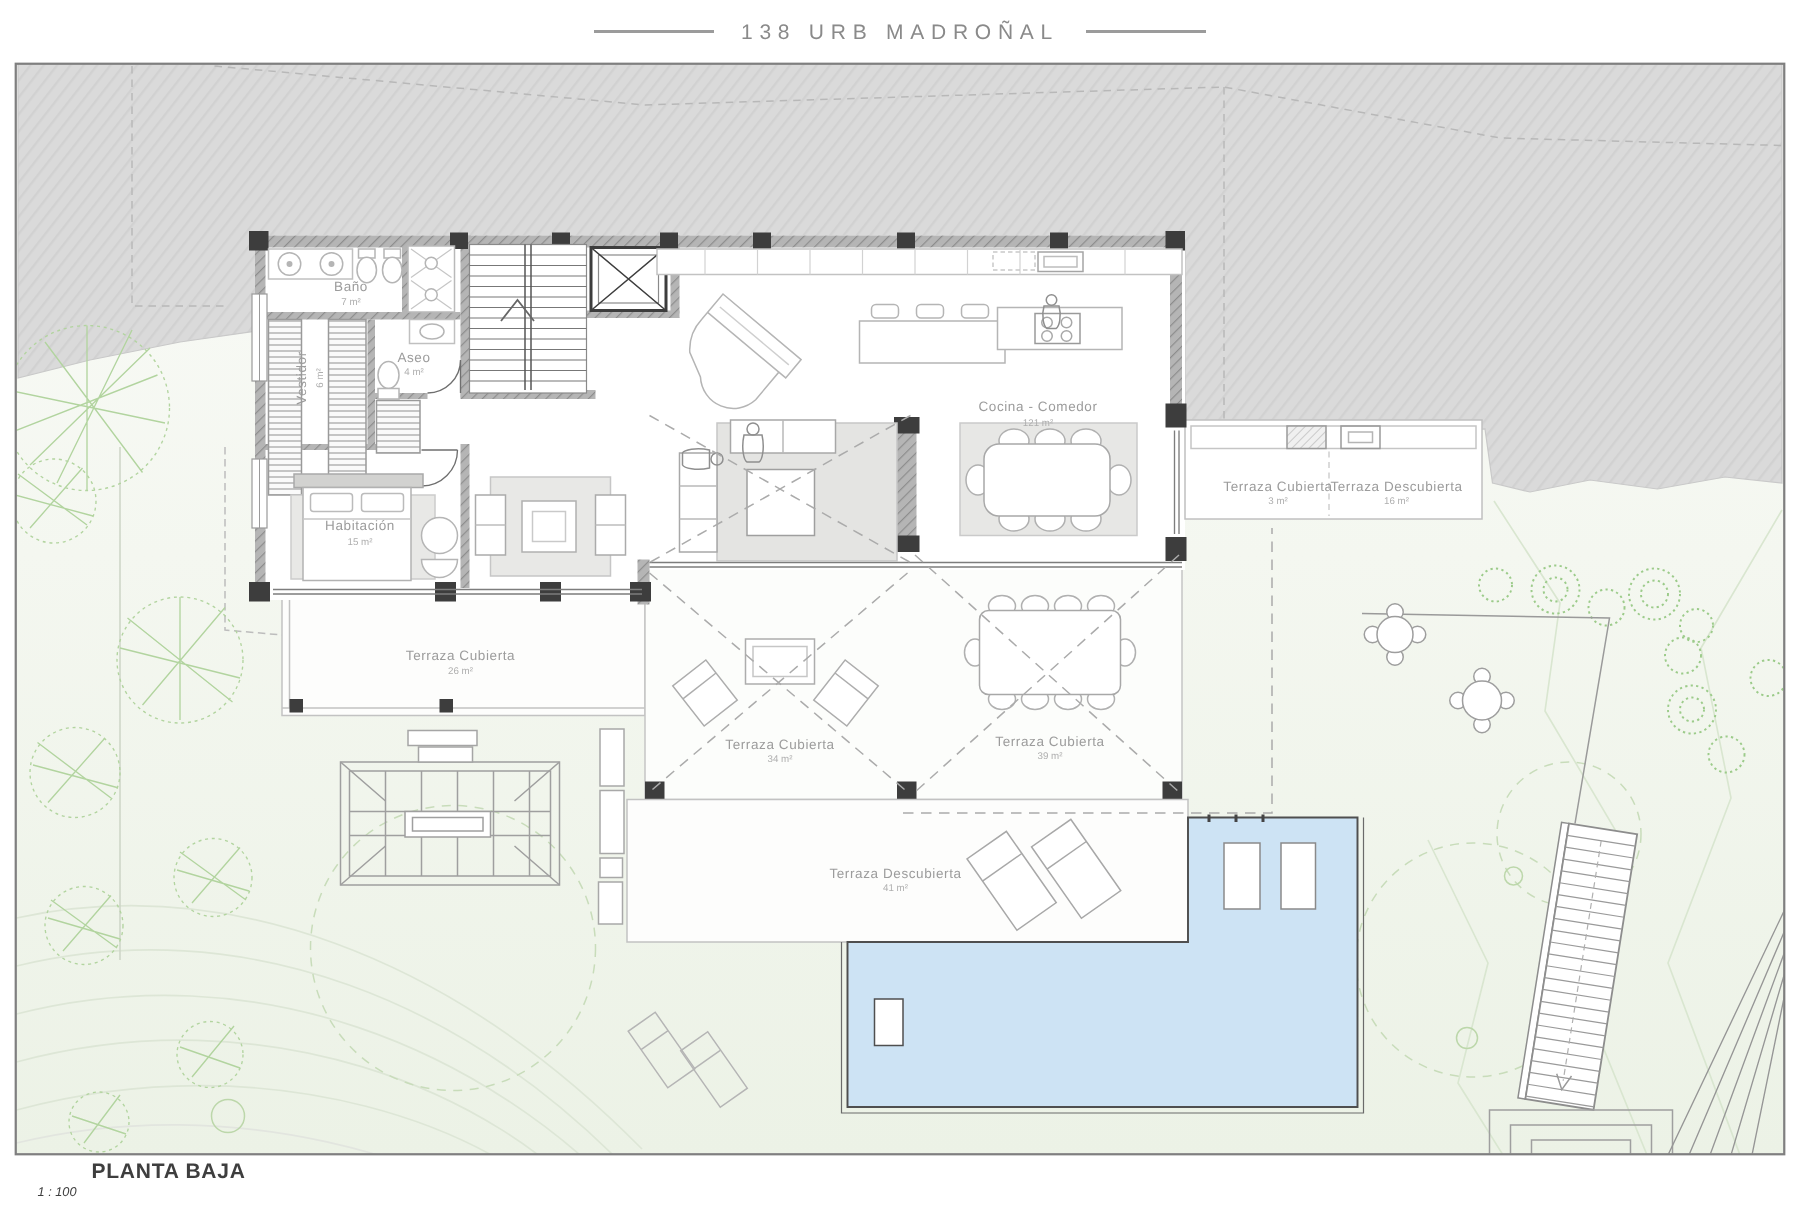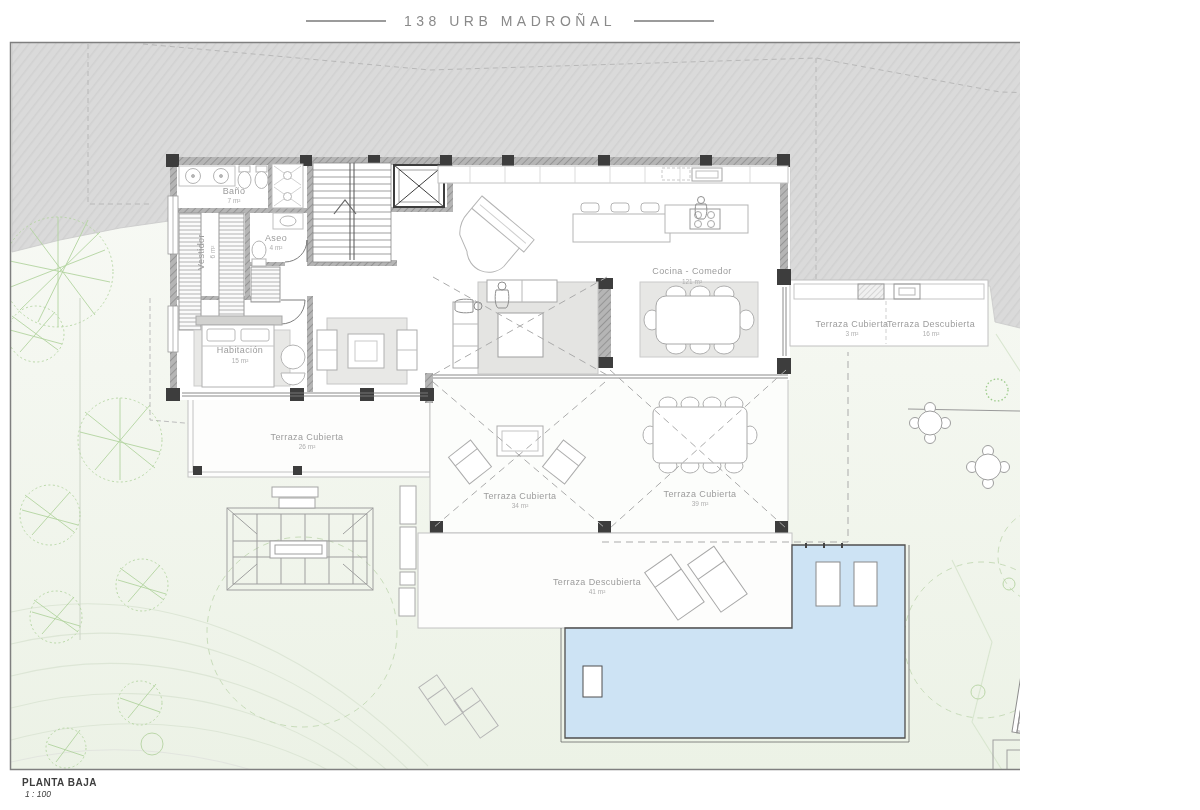--- a/index.html
+++ b/index.html
@@ -1,22 +1,22 @@
 <!DOCTYPE html>
 <html><head>
 <meta charset="utf-8">
 <style>
   html,body{margin:0;padding:0;background:#ffffff;font-family:"Liberation Sans",sans-serif;}
-  .page{position:relative;width:1020px;height:810px;background:#ffffff;overflow:hidden;}
+  .page{position:relative;width:1200px;height:810px;background:#ffffff;overflow:hidden;}
   .page svg{position:absolute;left:0;top:0;display:block;}
   .titlebar{position:absolute;top:13px;left:0;right:0;display:flex;align-items:center;justify-content:center;gap:18px;z-index:5;}
   .titlebar .rule{width:80px;height:2px;background:#9b9b9b;}
   .titlebar .title{font-size:14px;font-weight:500;color:#8a8a8a;letter-spacing:4.5px;white-space:nowrap;}
   .footer{position:absolute;left:22px;bottom:10px;z-index:5;line-height:1.25;}
-  .plan-name{font-size:10px;font-weight:bold;color:#3e3e3e;letter-spacing:.5px;}
+  .plan-name{font-size:14px;font-weight:bold;color:#3e3e3e;letter-spacing:.5px;margin-left:39px;}
   .plan-scale{font-size:8.5px;color:#3e3e3e;margin-left:3px;font-style:italic;}
   text.lbl{font-family:"Liberation Sans",sans-serif;font-size:9px;fill:#9c9c9c;text-anchor:middle;letter-spacing:.4px;}
   text.area{font-family:"Liberation Sans",sans-serif;font-size:6.5px;fill:#aeaeae;text-anchor:middle;}
 </style>
 </head>
 <body>
 
 <div class="page">
 
   <div class="titlebar">

